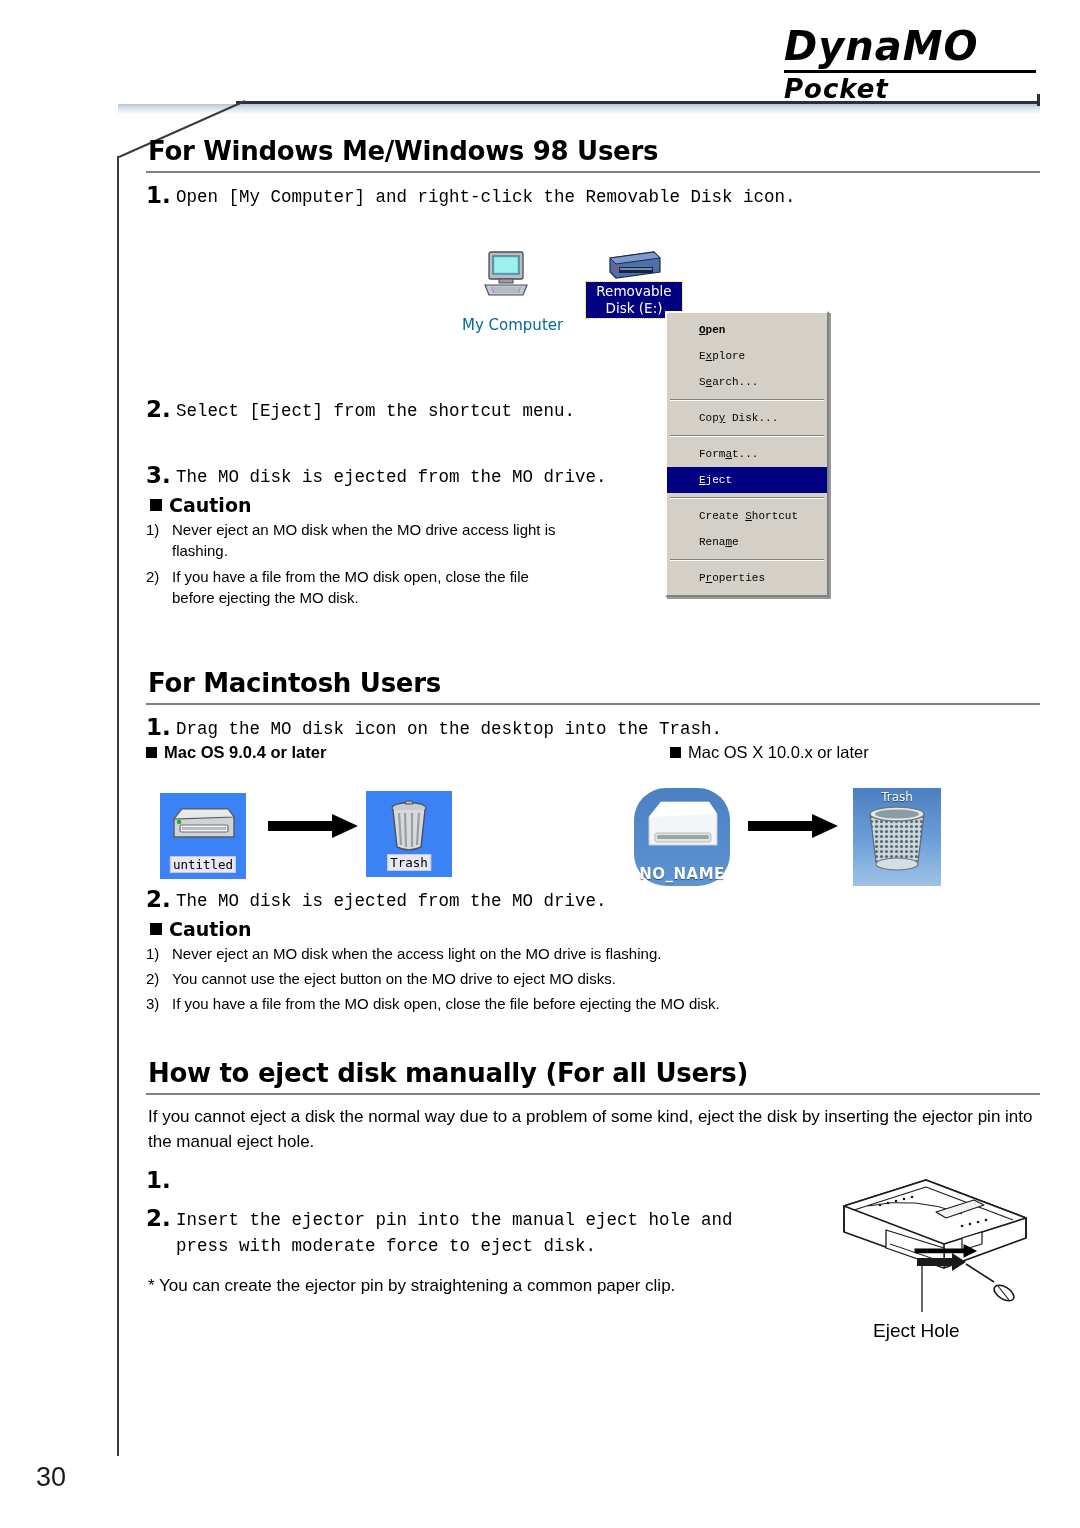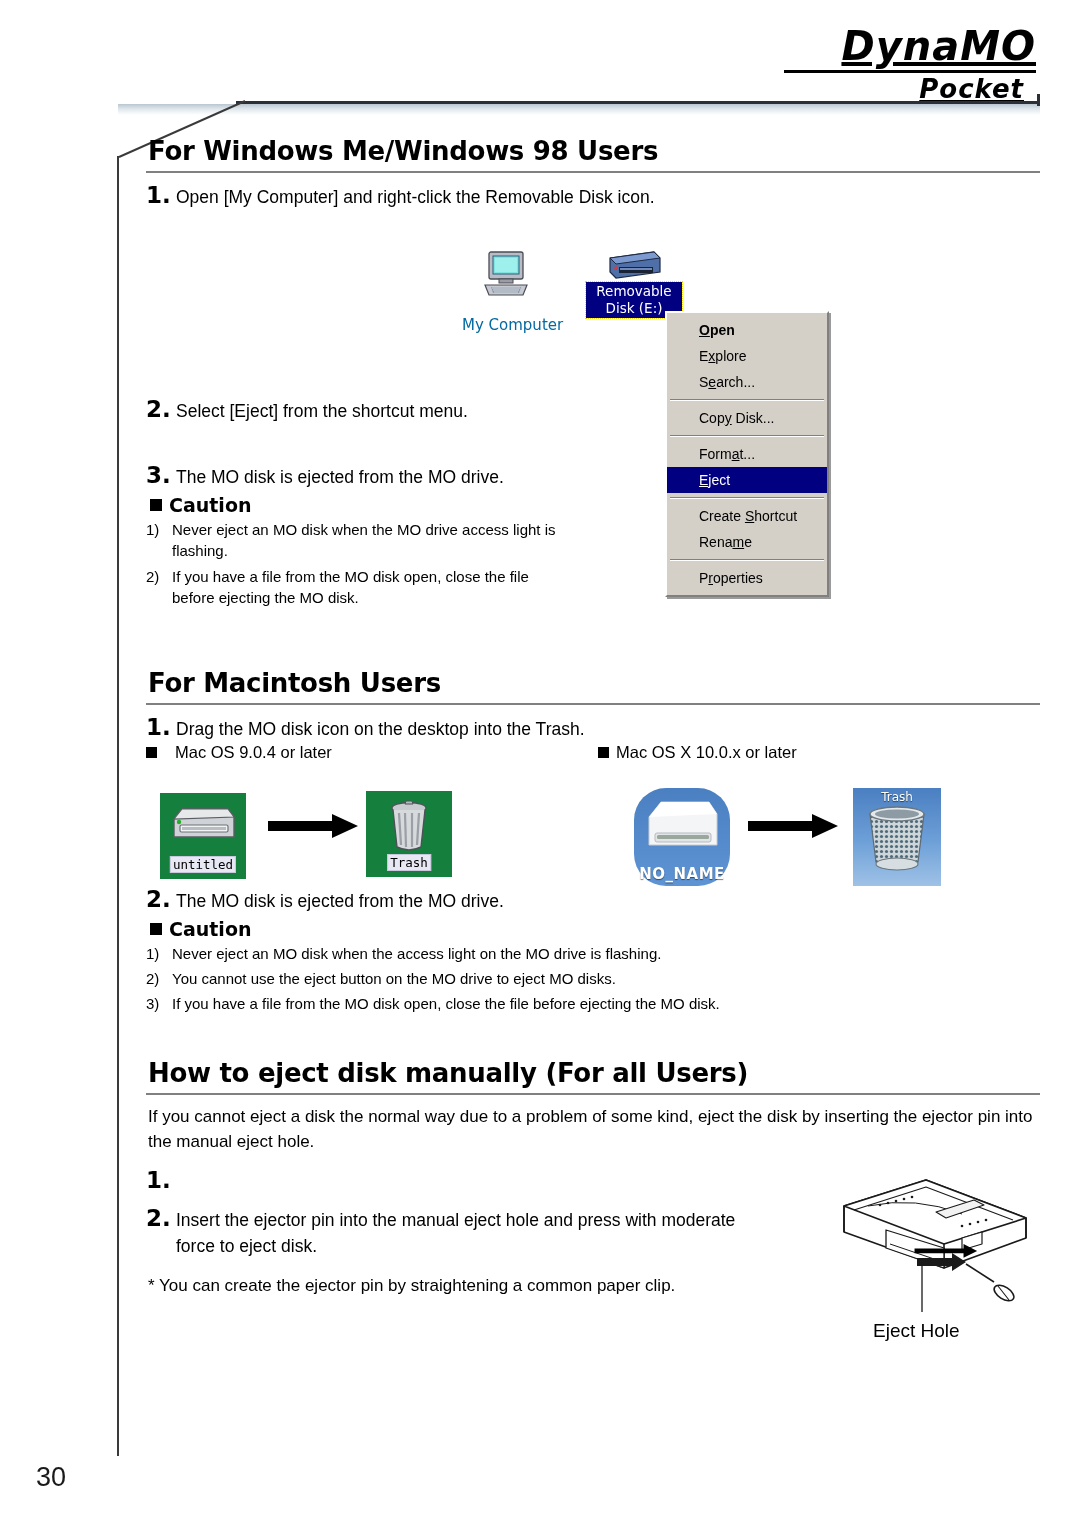--- a/index.html
+++ b/index.html
@@ -4,21 +4,21 @@
 <style>
   html,body{margin:0;padding:0;}
   body{
     width:1080px;height:1528px;background:#ffffff;
     font-family:"Liberation Sans",sans-serif;color:#000;
     position:relative;overflow:hidden;
   }
   .page{position:absolute;left:0;top:0;width:1080px;height:1528px;}
 
   
-  .logo{position:absolute;right:44px;top:24px;text-align:right;text-decoration:underline;}
+  .logo{position:absolute;right:44px;top:24px;}
   .logo .dyna{
     font-family:"DejaVu Sans",sans-serif;font-style:italic;font-weight:bold;
     font-size:40px;letter-spacing:1px;line-height:44px;color:#000;
   }
   .logo .rule{height:3px;background:#000;margin:2px 0 1px 0;width:252px;margin-left:auto;}
   .logo .pocket{
     font-family:"DejaVu Sans",sans-serif;font-style:italic;font-weight:bold;
     font-size:26px;line-height:30px;letter-spacing:1px;color:#000;
     padding-right:12px;
   }
@@ -41,21 +41,21 @@
     font-family:"DejaVu Sans",sans-serif;font-weight:bold;font-size:26px;
     margin:0;padding:0 0 5px 2px;letter-spacing:-.3px;color:#000;
   }
   .hrule{height:2px;background:#808080;width:894px;margin-bottom:9px;}
 
   .step{display:flex;align-items:flex-start;margin:0;}
   .step .num{
     font-family:"DejaVu Sans",sans-serif;font-weight:bold;font-size:23px;
     width:30px;flex:0 0 30px;text-align:left;line-height:26px;
   }
-  .step .txt{font-size:17.5px;line-height:26px;padding-top:2px;}
+  .step .txt{font-size:17.5px;line-height:26px;padding-top:2px;font-family:Liberation Mono, monospace;}
 
   .caution-h{font-family:"DejaVu Sans",sans-serif;font-weight:bold;font-size:19px;
     margin:4px 0 3px 0;display:flex;align-items:center;gap:7px;}
   .sq{width:12px;height:12px;background:#000;display:inline-block;}
 
   .cl{display:flex;font-size:15px;line-height:21px;}
   .cl .mk{flex:0 0 26px;}
   .cl .bd{flex:1;}
 
   .deskicon{position:absolute;text-align:center;}
@@ -68,30 +68,30 @@
     white-space:nowrap;text-align:center;
   }
 
   .ctxmenu{
     position:absolute;background:#d4d0c8;
     border-top:2px solid #ffffff;border-left:2px solid #ffffff;
     border-right:2px solid #808080;border-bottom:2px solid #808080;
     box-shadow:2px 2px 0 #9a9a9a;
     padding:4px 0;width:160px;
   }
-  .mi{font-family:Liberation Sans, sans-serif;font-size:14px;line-height:24px;
+  .mi{font-family:Liberation Mono, monospace;font-size:11px;line-height:24px;
       padding:1px 10px 1px 32px;color:#000;white-space:nowrap;}
   .mi.bold{font-weight:bold;}
   .mi.sel{background:#000080;color:#ffffff;}
   .msep{height:0;border-top:1px solid #808080;border-bottom:1px solid #ffffff;margin:4px 3px;}
   .u{text-decoration:underline;}
   .macbox{position:absolute;margin-top:8px;}
   .arrow{position:absolute;}
 
-  .os9tile{width:86px;height:86px;background:#15803d;position:relative;}
+  .os9tile{width:86px;height:86px;background:#3b82f6;position:relative;}
   .os9label{position:absolute;left:50%;transform:translateX(-50%);bottom:6px;
     background:#e8e8f5;font-family:"DejaVu Sans Mono",monospace;font-size:12.5px;
     line-height:15px;padding:0 2px;white-space:nowrap;border:1px solid #c8c8dd;}
 
   .osxtile{width:96px;height:98px;background:#4a7fc1;position:relative;
     background:linear-gradient(to bottom,#4a7fc1,#5e94d4);border-radius:32px;}
   .osxlabel{position:absolute;left:50%;transform:translateX(-50%);bottom:3px;
     color:#fff;font-family:"DejaVu Sans",sans-serif;font-weight:bold;font-size:15px;
     letter-spacing:.5px;white-space:nowrap;
     text-shadow:0 1px 1px rgba(0,0,0,.5);}
@@ -211,21 +211,21 @@
   <div class="content" style="top:668px;">
     <h2 class="section">For Macintosh Users</h2>
     <div class="hrule"></div>
 
     <div class="step" style="margin-top:2px;">
       <div class="num">1.</div>
       <div class="txt">Drag the MO disk icon on the desktop into the Trash.</div>
     </div>
 
     <div style="display:flex;margin-top:1px;">
-      <div style="width:452px;display:flex;align-items:center;gap:18px;">
+      <div style="width:524px;display:flex;align-items:center;gap:7px;font-weight:bold;">
         <span class="sq" style="width:11px;height:11px;"></span>
         <span style="font-size:16.5px;">Mac OS 9.0.4 or later</span>
       </div>
       <div style="display:flex;align-items:center;gap:7px;">
         <span class="sq" style="width:11px;height:11px;"></span>
         <span style="font-size:16.5px;">Mac OS X 10.0.x or later</span>
       </div>
     </div>
 
     <div style="height:124px;"></div>

